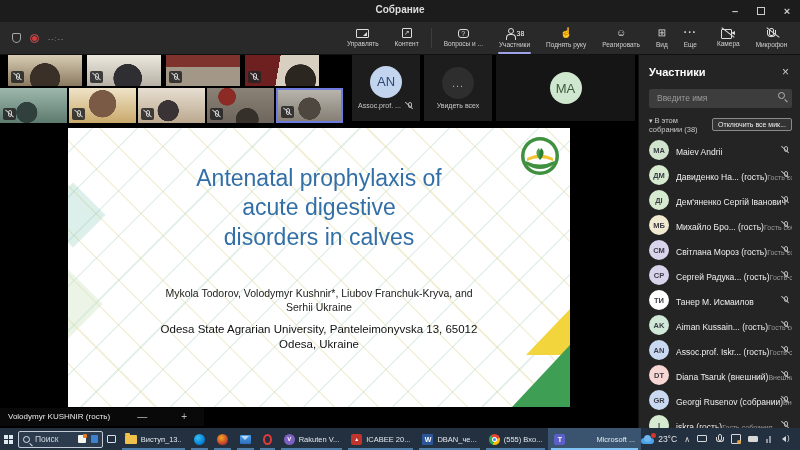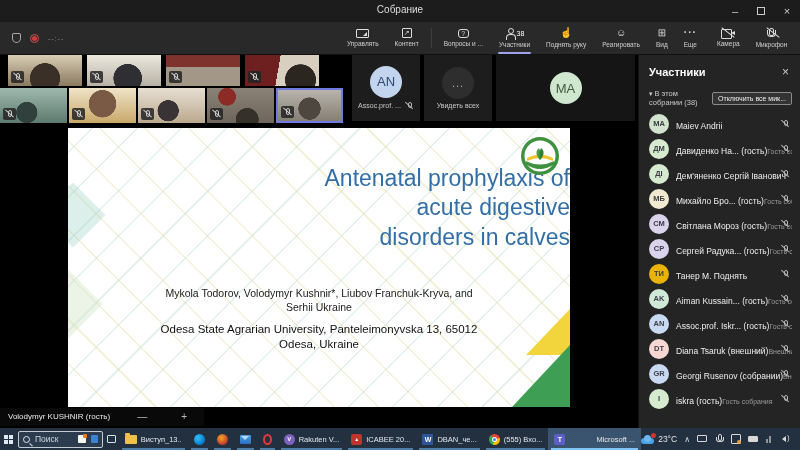--- a/index.html
+++ b/index.html
@@ -1,21 +1,21 @@
 <!DOCTYPE html>
 <html><head>
 <meta charset="utf-8">
 <style>
   * { margin:0; padding:0; box-sizing:border-box; }
   html,body { width:800px; height:450px; overflow:hidden; background:#000;
     font-family:"Liberation Sans", sans-serif; }
   .app { width:800px; height:450px; display:flex; flex-direction:column; }
 
   
-  .titlebar { height:22px; background:#1c1c1c; position:relative; flex:0 0 auto; }
+  .titlebar { height:22px; background:#1c1c1c; position:relative; flex:0 0 auto;font-weight:bold; }
   .titlebar .title { position:absolute; left:0; right:0; top:4px; text-align:center;
     color:#ddd; font-size:10px; }
   .wincontrols { position:absolute; right:0; top:0; height:22px; display:flex; }
   .wbtn { width:26px; height:22px; display:flex; align-items:center; justify-content:center;
     color:#ccc; font-size:11px; }
   .wbtn .restore { width:8px; height:8px; border:1px solid #ccc; position:relative; background:#1c1c1c; }
   .wbtn .restore::before { content:""; position:absolute; left:2px; top:-3px; width:8px; height:8px;
     border:1px solid #ccc; z-index:-1; }
 
   
@@ -114,21 +114,21 @@
     overflow:hidden;
     background-image:
       repeating-linear-gradient(45deg, rgba(OMIT,0,0,0) 0), none; }
   .slide { background-image:
       repeating-linear-gradient(45deg, rgba(0,0,0,0) 0 30px, rgba(214,205,120,.28) 30px 31.5px),
       repeating-linear-gradient(-45deg, rgba(0,0,0,0) 0 30px, rgba(150,200,175,.25) 30px 31.5px); }
   .pale1 { position:absolute; left:-18px; top:64px; width:46px; height:46px; transform:rotate(45deg);
     background:rgba(120,190,170,.25); }
   .pale2 { position:absolute; left:-28px; top:150px; width:52px; height:52px; transform:rotate(45deg);
     background:rgba(210,230,200,.45); }
-  .slide-title { margin-top:36px; text-align:right; color:#336fa7; font-size:23px; line-height:1.28;
+  .slide-title { margin-top:36px; text-align:center; color:#336fa7; font-size:23px; line-height:1.28;
     font-weight:500; }
   .authors { margin-top:34px; text-align:center; color:#222; font-size:10.5px; line-height:1.35; }
   .affil { margin-top:7px; text-align:center; color:#111; font-size:11.5px; line-height:1.3; }
   .tri-y { position:absolute; right:0; bottom:52px; width:0; height:0;
     border-bottom:46px solid #f2d43c; border-left:44px solid transparent; }
   .tri-g { position:absolute; right:0; bottom:0; width:0; height:0;
     border-bottom:62px solid #3e9e53; border-left:58px solid transparent; }
   .logo { position:absolute; right:10px; top:8px; width:40px; height:40px; }
   .presenter { position:absolute; left:0; bottom:2px; display:flex; align-items:center;
     background:rgba(10,10,10,.9); padding:3px 10px 4px 8px; gap:20px; }
@@ -411,20 +411,24 @@
           <span class="zbtn">+</span>
         </div>
       </div>
     </div>
 
     <div class="panel">
       <div class="p-head">
         <span class="p-title">Участники</span>
         <span class="p-close">×</span>
       </div>
+      <div class="p-search">
+        <input placeholder="Введите имя" style="">
+        <span class="mag"></span>
+      </div>
       <div class="p-section">
         <span class="sec-lbl">В этом собрании (38)</span>
         <span class="muteall">Отключить все мик...</span>
       </div>
       <div class="plist">
         <div class="prow">
           <span class="pav" style="background: rgb(207, 227, 205);">MA</span>
           <span class="ptxt"><span class="pname">Maiev Andrii</span></span>
           <span class="mo pmic"></span>
         </div>
@@ -447,22 +451,22 @@
           <span class="pav" style="background: rgb(217, 211, 236);">СМ</span>
           <span class="ptxt"><span class="pname">Світлана Мороз (гость)</span><span class="psub">Гость собрания</span></span>
           <span class="mo pmic"></span>
         </div>
         <div class="prow">
           <span class="pav" style="background: rgb(217, 211, 236);">СР</span>
           <span class="ptxt"><span class="pname">Сергей Радука... (гость)</span><span class="psub">Гость собрания</span></span>
           <span class="mo pmic"></span>
         </div>
         <div class="prow">
-          <span class="pav" style="background: #eab308;">ТИ</span>
-          <span class="ptxt"><span class="pname">Танер М. Поднять</span></span>
+          <span class="pav" style="background: #ffffff;">ТИ</span>
+          <span class="ptxt"><span class="pname">Танер М. Исмаилов</span></span>
           <span class="mo pmic"></span>
         </div>
         <div class="prow">
           <span class="pav" style="background: rgb(207, 232, 216);">AK</span>
           <span class="ptxt"><span class="pname">Aiman Kussain... (гость)</span><span class="psub">Гость собрания</span></span>
           <span class="mo pmic"></span>
         </div>
         <div class="prow">
           <span class="pav" style="background: rgb(201, 217, 242);">AN</span>
           <span class="ptxt"><span class="pname">Assoc.prof. Iskr... (гость)</span><span class="psub">Гость собрания</span></span>

